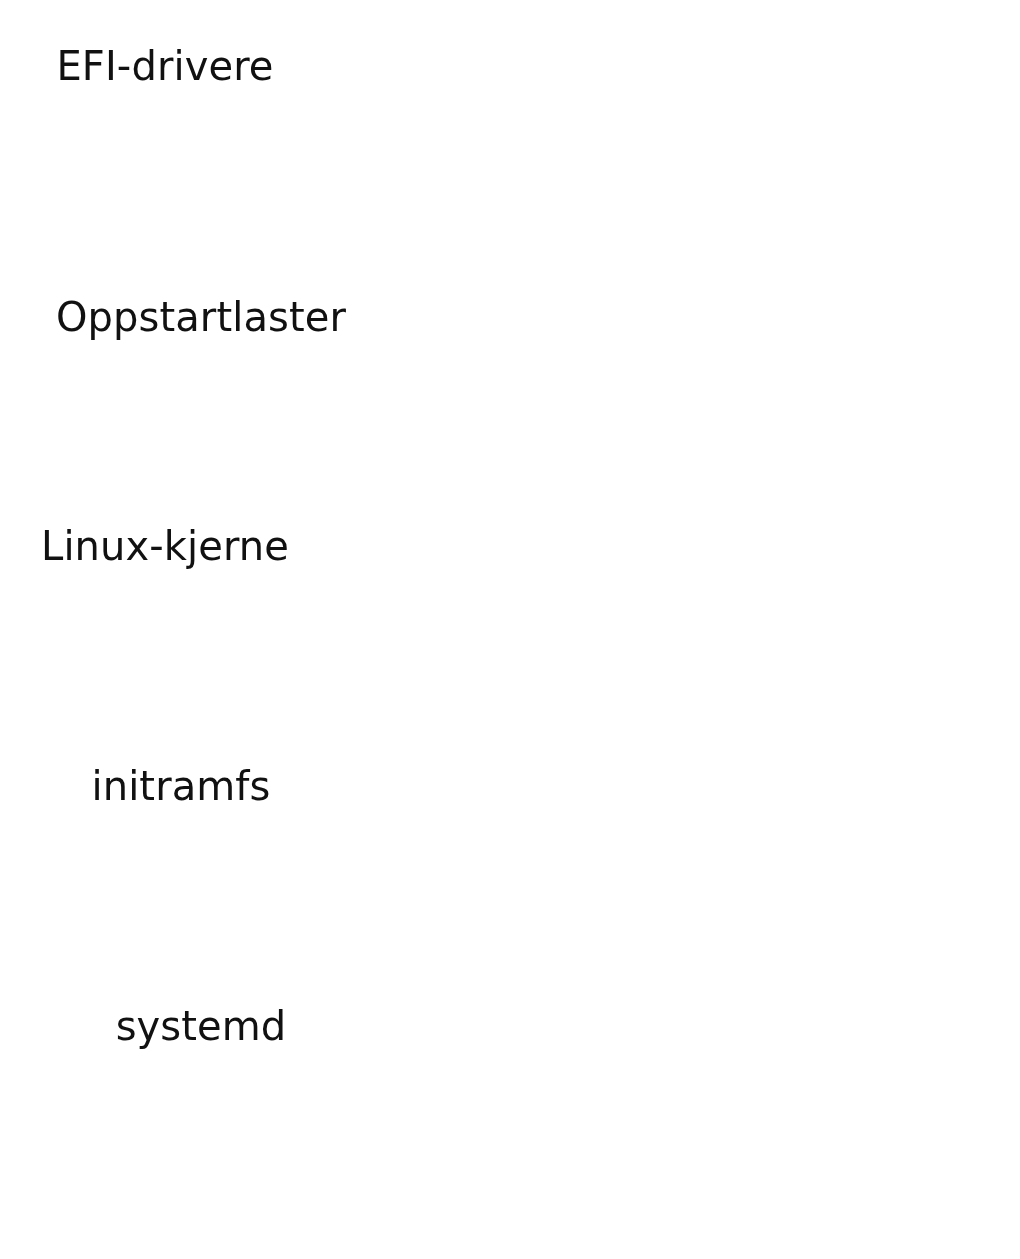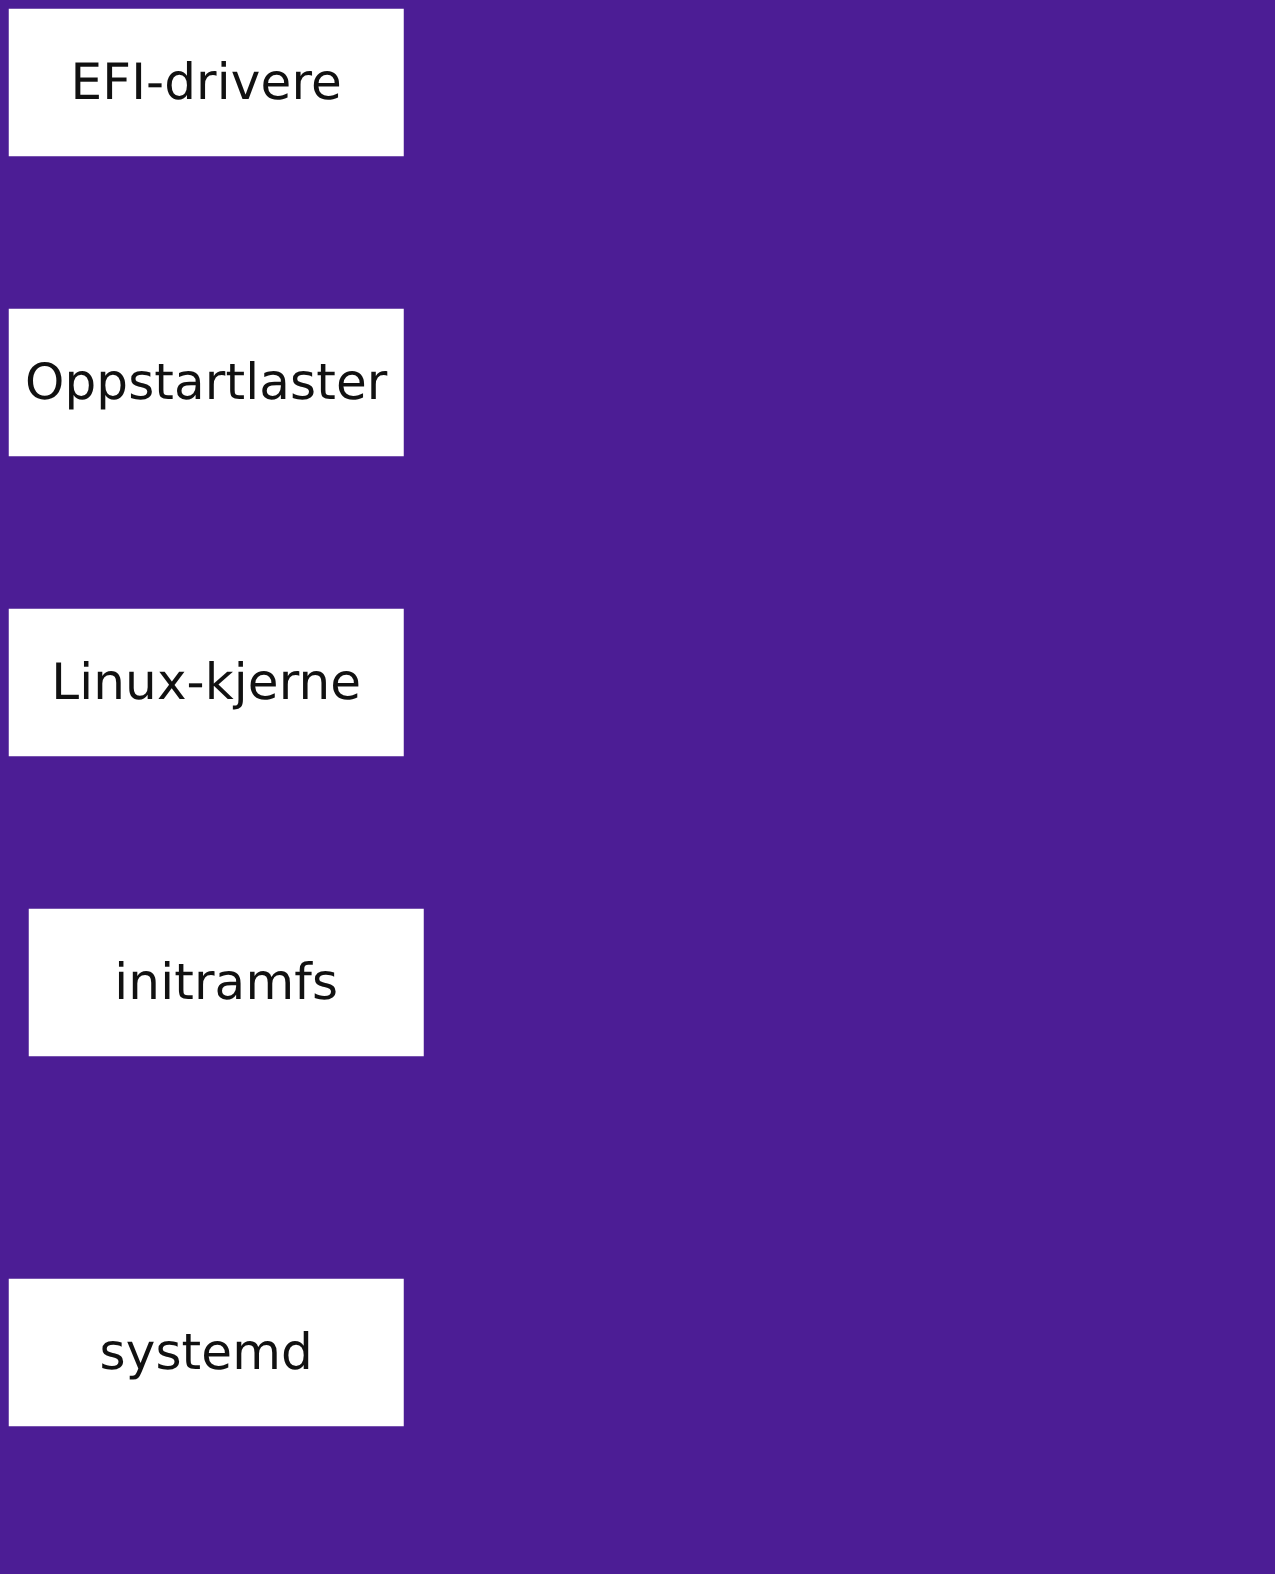--- a/index.html
+++ b/index.html
@@ -15,21 +15,21 @@
     overflow: hidden;
     font-family: "DejaVu Sans", "Liberation Sans", sans-serif;
   }
 
   #diagram-canvas {
     position: absolute;
     left: 0;
     top: 0;
     width: 1020px;
     height: 1259px;
-    background: #4c1d95;
+    background: #ffffff;
   }
 
   .stage-box {
     position: absolute;
     left: 7px;
     width: 316px;
     height: 118px;
     background: #ffffff;
     display: flex;
     align-items: center;
@@ -43,24 +43,24 @@
     font-size: 40px;
     font-weight: 400;
     line-height: 1;
     letter-spacing: 0.1px;
     white-space: nowrap;
     text-align: center;
   }
 
   
   .stage-box.pos-0 { top: 7px; }
-  .stage-box.pos-1 { top: 247px; }
+  .stage-box.pos-1 { top: 258px; margin-left: 36px; }
   .stage-box.pos-2 { top: 487px; }
   .stage-box.pos-3 { top: 727px; margin-left: 16px; }
-  .stage-box.pos-4 { top: 1023px; }
+  .stage-box.pos-4 { top: 967px; margin-left: 36px; }
 </style>
 </head>
 <body>
 
 <div id="diagram-canvas">
 
   <div class="stage-box pos-0">
     <span class="stage-label">EFI-drivere</span>
   </div>
 

